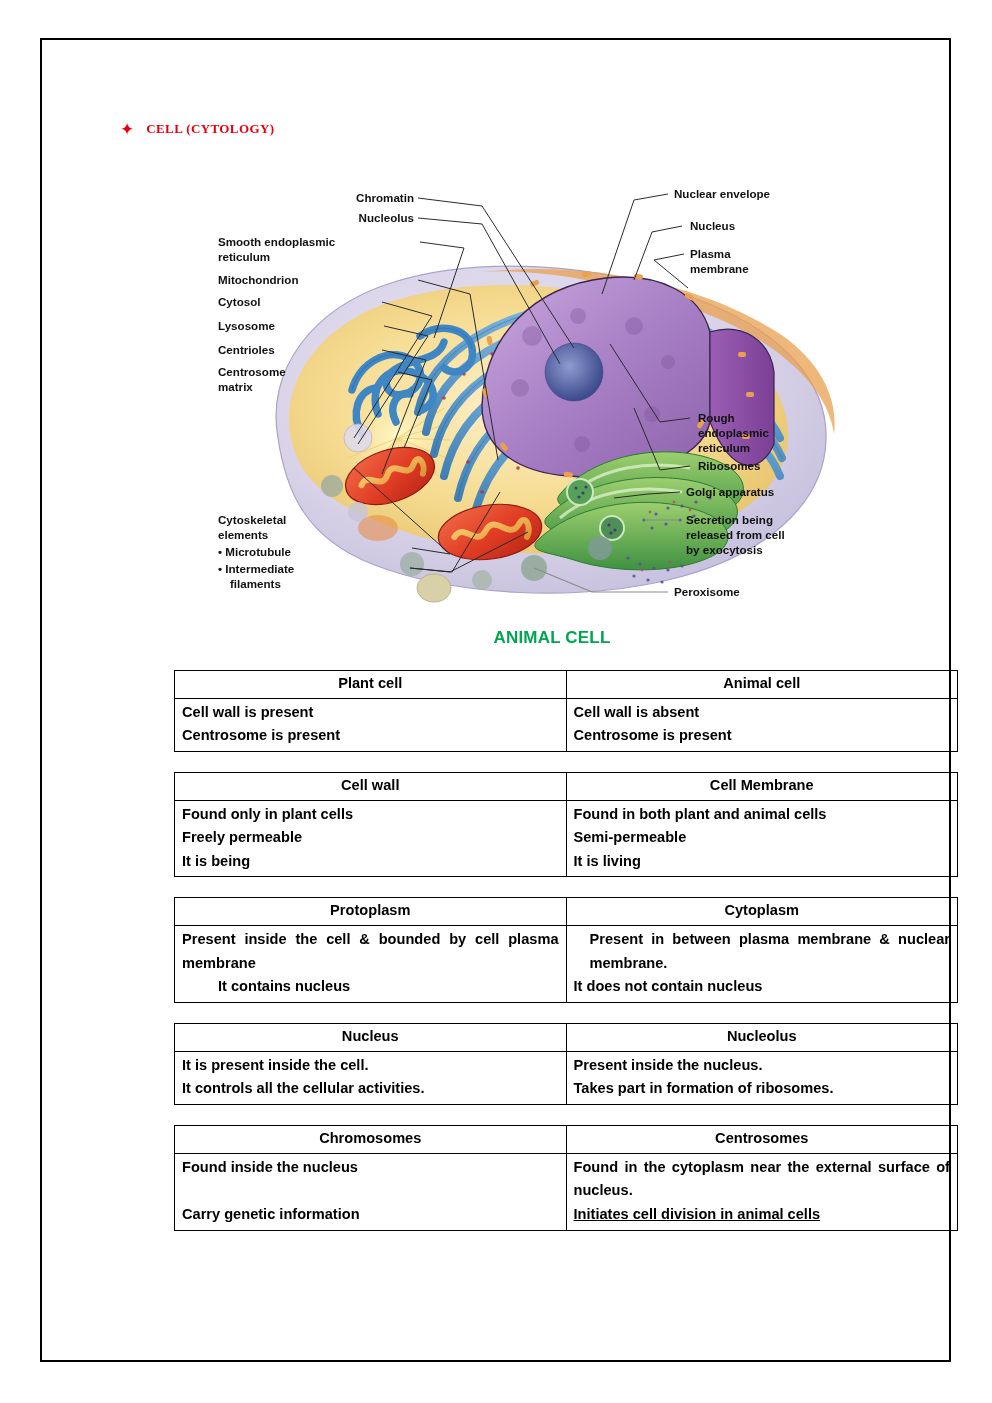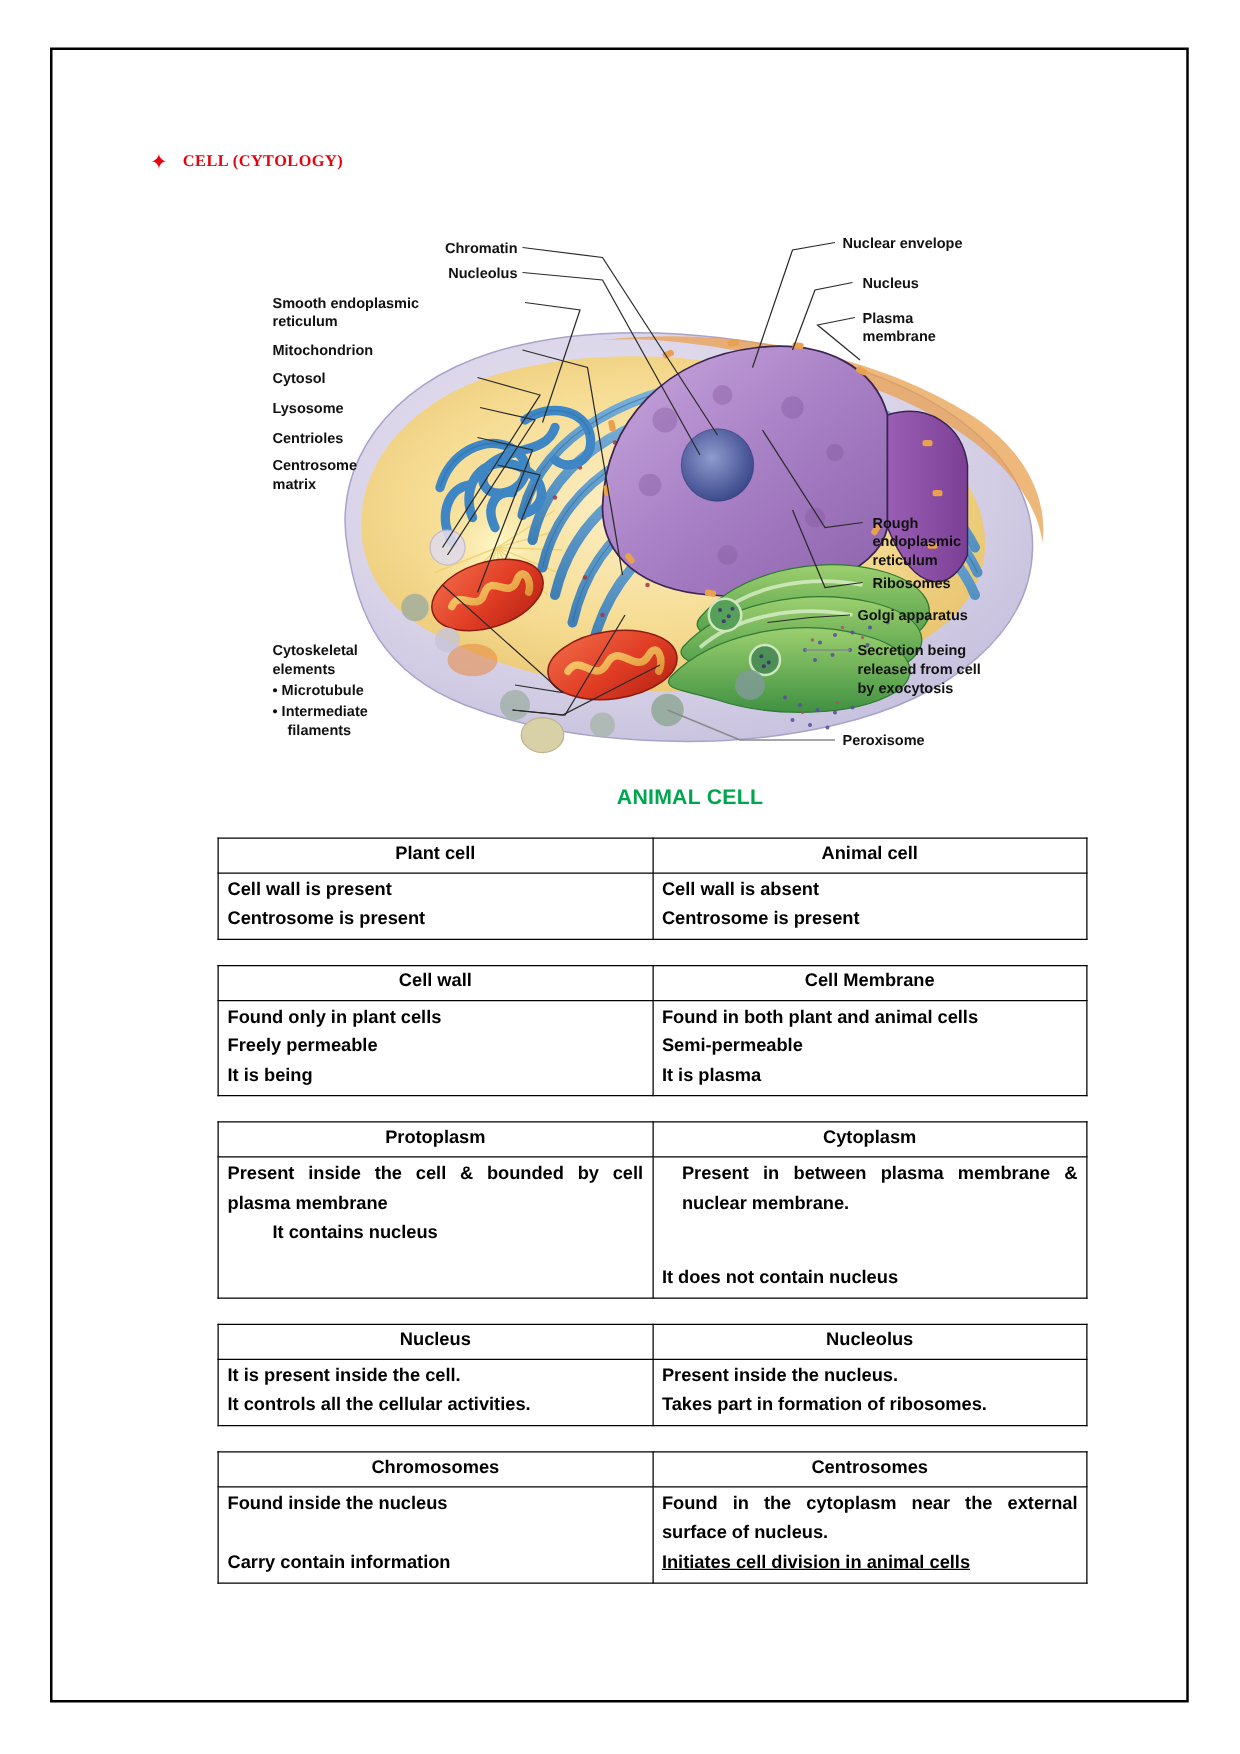--- a/index.html
+++ b/index.html
@@ -91,21 +91,21 @@
 
   
   #tables {
     position: absolute;
     left: 132px;
     top: 630px;
     width: 708px;
   }
   table.cmp {
     border-collapse: collapse;
-    width: 696px;
+    width: 784px;
     margin-bottom: 20px;
     table-layout: fixed;
   }
   table.cmp td, table.cmp th {
     border: 1.6px solid #000;
     padding: 2px 7px 3px 7px;
     vertical-align: top;
     font-size: 14.6px;
     font-weight: bold;
     font-family: "Liberation Sans", sans-serif;
@@ -456,41 +456,41 @@
         <tbody>
           <tr>
             <td>
               <span class="cellline">Found only in plant cells</span>
               <span class="cellline">Freely permeable</span>
               <span class="cellline">It is being</span>
             </td>
             <td>
               <span class="cellline">Found in both plant and animal cells</span>
               <span class="cellline">Semi-permeable</span>
-              <span class="cellline">It is plasma</span>
+              <span class="cellline">It is living</span>
             </td>
           </tr>
         </tbody>
       </table>
       <table class="cmp">
         <thead>
           <tr>
             <th style="width: 50%;">Protoplasm</th>
             <th style="width: 50%;">Cytoplasm</th>
           </tr>
         </thead>
         <tbody>
           <tr>
             <td class="just">
               <span class="cellline" style="text-align: justify; text-align-last: left;">Present inside the cell &amp; bounded by cell plasma membrane</span>
               <span class="cellline" style="text-align: justify; text-align-last: left; margin-left: 36px;">It contains nucleus</span>
             </td>
             <td class="just">
               <span class="cellline" style="text-align: justify; text-align-last: left; margin-left: 16px;">Present in between plasma membrane &amp; nuclear membrane.</span>
-              <span class="cellline" style="text-align: justify; text-align-last: left; margin-top: 36px;">It does not contain nucleus</span>
+              <span class="cellline" style="text-align: justify; text-align-last: left;">It does not contain nucleus</span>
             </td>
           </tr>
         </tbody>
       </table>
       <table class="cmp">
         <thead>
           <tr>
             <th style="width: 50%;">Nucleus</th>
             <th style="width: 50%;">Nucleolus</th>
           </tr>
@@ -513,21 +513,21 @@
           <tr>
             <th style="width: 50%;">Chromosomes</th>
             <th style="width: 50%;">Centrosomes</th>
           </tr>
         </thead>
         <tbody>
           <tr>
             <td>
               <span class="cellline">Found inside the nucleus</span>
               <span class="spacer"></span>
-              <span class="cellline">Carry contain information</span>
+              <span class="cellline">Carry genetic information</span>
             </td>
             <td class="just">
               <span class="cellline" style="text-align: justify; text-align-last: left;">Found in the cytoplasm near the external surface of nucleus.</span>
               <span class="cellline" style="text-align: justify; text-align-last: left; text-decoration: underline;">Initiates cell division in animal cells</span>
             </td>
           </tr>
         </tbody>
       </table>
     </div>
 

